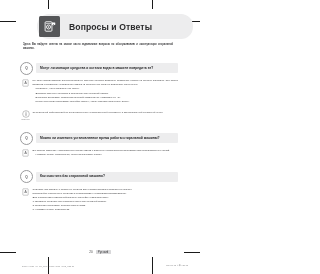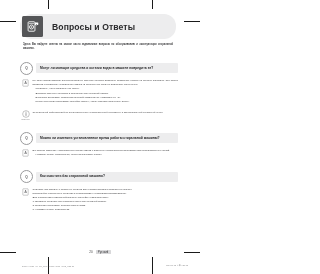--- a/index.html
+++ b/index.html
@@ -21,21 +21,21 @@
   .sheet{
     position:absolute;
     left:16px;top:9px;
     width:168px;height:248px;
     background:#ffffff;
   }
 
   
   .banner{
     position:relative;
-    margin:5px 0 0 4px;
+    margin:5px 0 0 21px;
     width:156px;height:25px;
     background:#ededee;
     border-radius:12px;
     display:flex;align-items:center;
   }
   .banner-icon{
     width:21px;height:21px;
     margin-left:2px;
     background:#555658;
     border-radius:1.5px;

